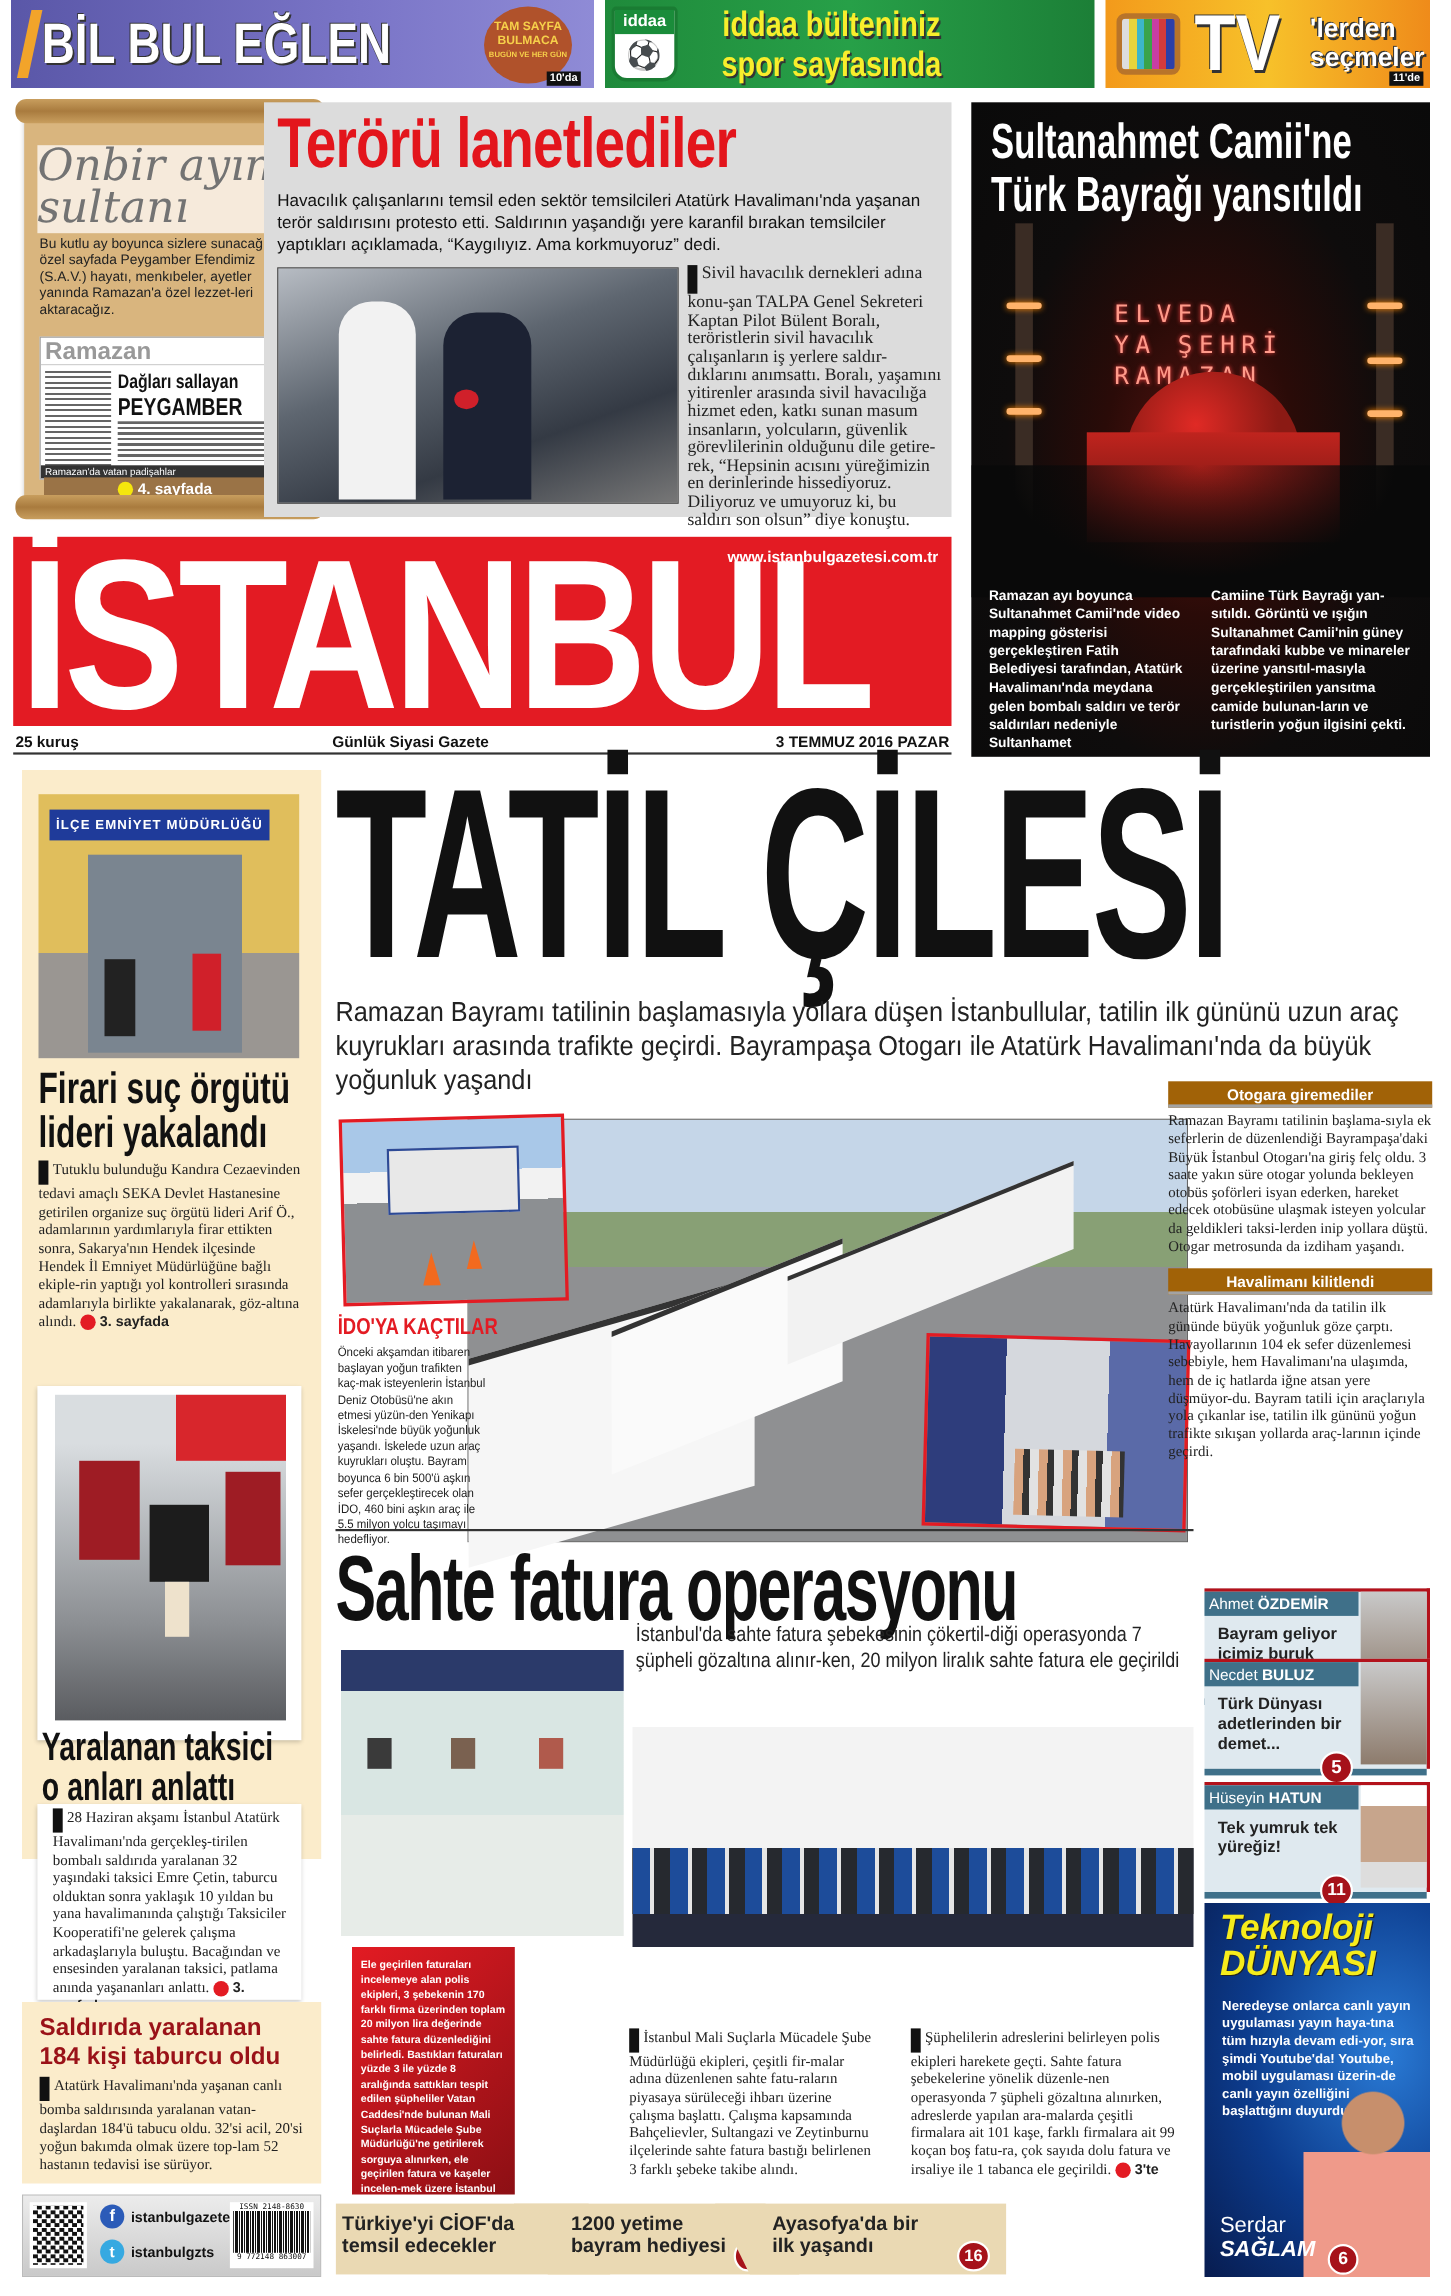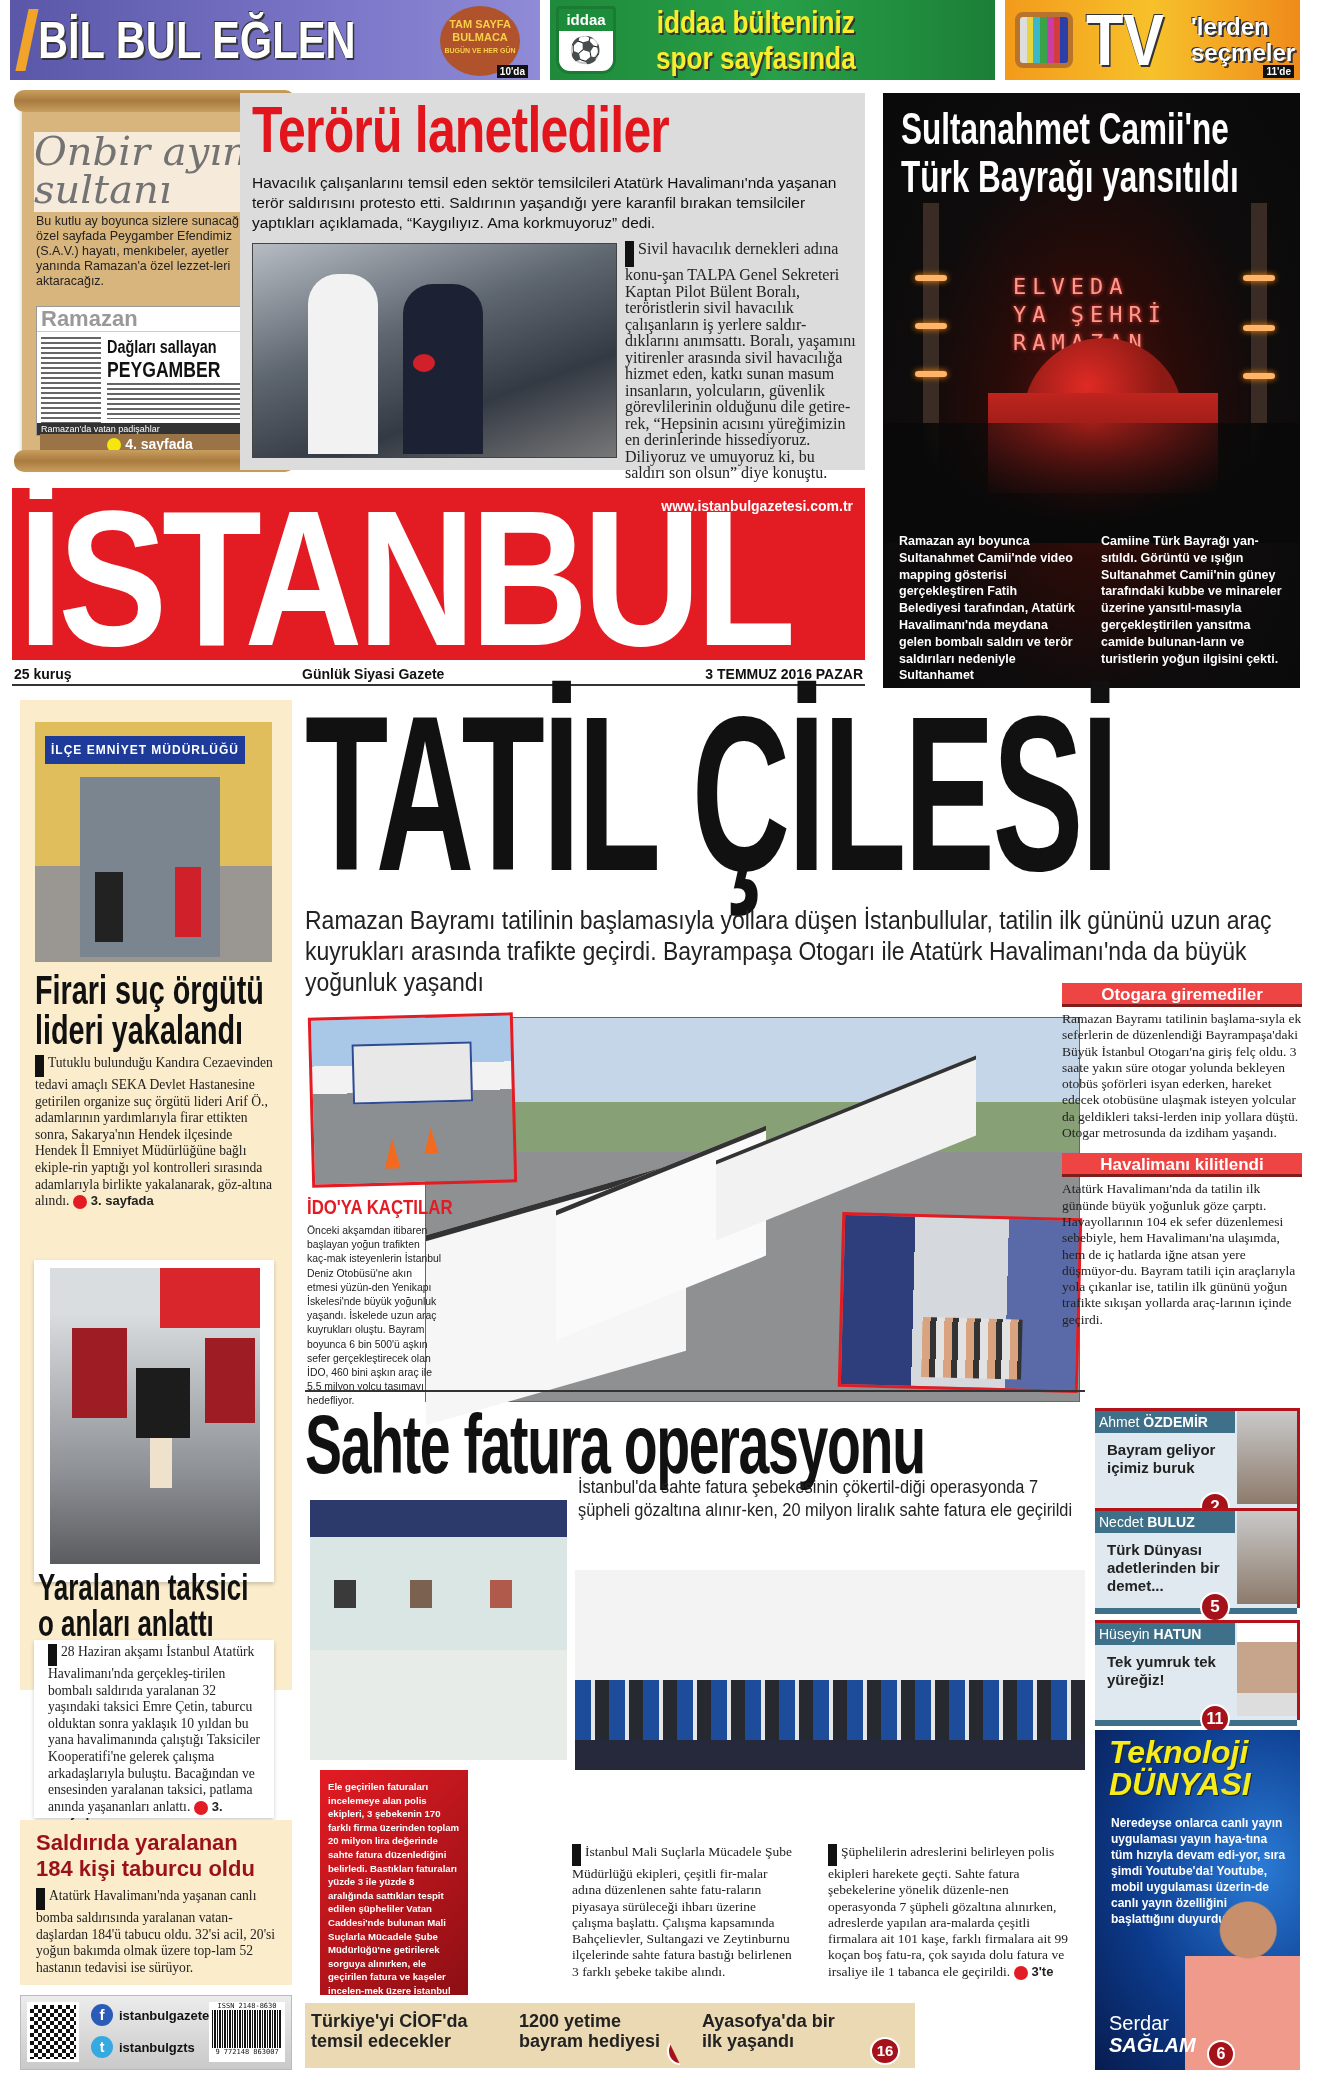--- a/index.html
+++ b/index.html
@@ -42,21 +42,21 @@
 .hcond{font-weight:bold;transform:scaleX(.72);transform-origin:left top;white-space:nowrap;color:#111}
 .ph{background:linear-gradient(135deg,#c9a64b,#8f7a44 50%,#5b5b63)}
 .lbody{font-family:"Liberation Serif",serif;font-size:13.6px;line-height:16.6px;color:#222}
 
 #tatil{left:305px;top:700px;width:1000px;height:200px}
 #tatil .t{position:absolute;left:0;top:-6px;font-size:220px;line-height:200px;font-weight:bold;transform:scaleX(.62);transform-origin:left top;white-space:nowrap;letter-spacing:-4px;color:#111}
 #tatilsub{left:305px;top:905px;width:1000px;font-size:25px;line-height:31px;color:#222;transform:scaleX(.92);transform-origin:left top;width:1085px}
 
 .redframe{border:3px solid #e31b23;background:#fff}
 
-.rhead{background:#ef4444;color:#fff;font-weight:bold;text-align:center;font-size:17px;height:24px;line-height:24px;border-bottom:3px solid #7f1d1d}
+.rhead{background:#a16207;color:#fff;font-weight:bold;text-align:center;font-size:14px;height:24px;line-height:24px;border-bottom:3px solid #a3a3a3}
 .rbody{font-family:"Liberation Serif",serif;font-size:13.5px;line-height:16.3px;color:#222}
 
 .colm{left:1095px;width:205px;height:100px;background:#dfe9ef;border-top:3px solid #b3121b;border-right:3px solid #b3121b}
 .colm .nm{position:absolute;left:0;top:0;width:140px;height:22px;background:#3f7089;color:#fff;font-size:14px;line-height:22px;padding-left:4px;white-space:nowrap}
 .colm .tt{position:absolute;left:12px;top:30px;width:130px;font-weight:bold;font-size:15px;line-height:18px;color:#222}
 .colm .pic{position:absolute;right:0;top:0;width:60px;height:93px;background:linear-gradient(#c9c9c9,#8d7b6c)}
 .colm .strip{position:absolute;left:0;bottom:-6px;width:202px;height:6px;background:#3f7089}
 
 #tekno{left:1095px;top:1730px;width:205px;height:340px;background:radial-gradient(ellipse at 80% 40%,#2a7bd6,#0c3b8c 55%,#081c4f);overflow:hidden}
 
@@ -248,21 +248,21 @@
 </div>
 
 <div class="abs" style="left:1062px;top:983px;width:240px">
   <div class="rhead">Otogara giremediler</div>
   <div class="rbody" style="margin-top:4px">Ramazan Bayramı tatilinin başlama-sıyla ek seferlerin de düzenlendiği Bayrampaşa'daki Büyük İstanbul Otogarı'na giriş felç oldu. 3 saate yakın süre otogar yolunda bekleyen otobüs şoförleri isyan ederken, hareket edecek otobüsüne ulaşmak isteyen yolcular da geldikleri taksi-lerden inip yollara düştü. Otogar metrosunda da izdiham yaşandı.</div>
   <div class="rhead" style="margin-top:12px">Havalimanı kilitlendi</div>
   <div class="rbody" style="margin-top:4px">Atatürk Havalimanı'nda da tatilin ilk gününde büyük yoğunluk göze çarptı. Havayollarının 104 ek sefer düzenlemesi sebebiyle, hem Havalimanı'na ulaşımda, hem de iç hatlarda iğne atsan yere düşmüyor-du. Bayram tatili için araçlarıyla yola çıkanlar ise, tatilin ilk gününü yoğun trafikte sıkışan yollarda araç-larının içinde geçirdi.</div>
 </div>
 <div class="abs" style="left:305px;top:1390px;width:780px;height:2px;background:#333"></div>
 
-<div class="abs colm" style="top:1408px">
+<div class="abs colm" style="top:1444px">
   <div class="nm"><span>Ahmet</span> <b>ÖZDEMİR</b></div>
   <div class="tt">Bayram geliyor içimiz buruk</div>
   <div class="pic"></div>
   <div class="strip"></div>
   <span class="num" style="position:absolute;left:105px;bottom:-14px;width:30px;height:30px;font-size:17px">2</span>
 </div>
 <div class="abs colm" style="top:1508px">
   <div class="nm"><span>Necdet</span> <b>BULUZ</b></div>
   <div class="tt">Türk Dünyası adetlerinden bir demet...</div>
   <div class="pic"></div>

